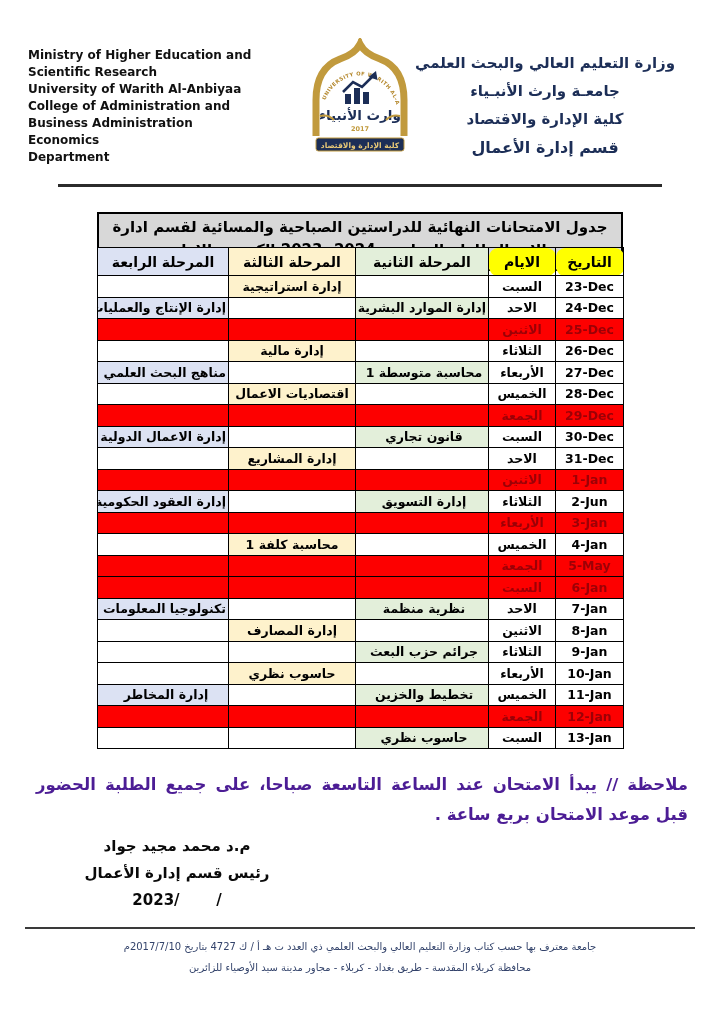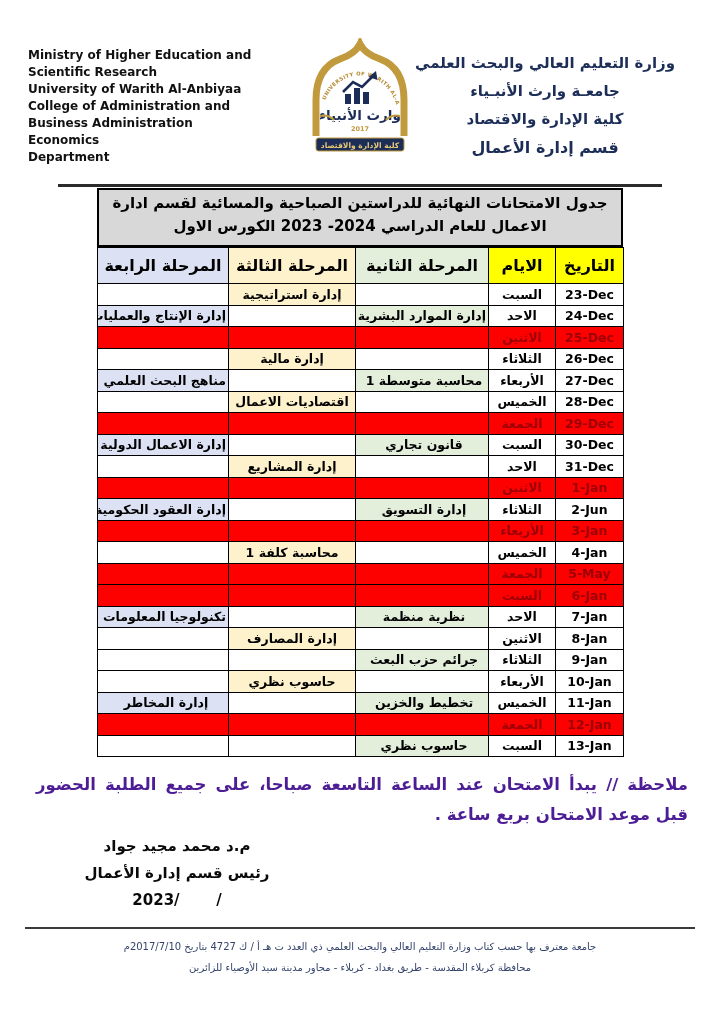--- a/index.html
+++ b/index.html
@@ -21,37 +21,37 @@
   .header-ar{
     position:absolute;right:30px;top:50px;width:290px;
     text-align:center;font-size:15px;line-height:1.85;font-weight:bold;color:var(--c-navy);
     direction:rtl;
   }
   .header-ar .ar-line-last{font-size:16px;}
   .logo-wrap{position:absolute;left:300px;top:38px;width:120px;height:132px;}
   .top-rule{position:absolute;left:58px;top:184px;width:604px;border-top:3px solid #2b2b2b;}
   
   .title-box{
-    position:absolute;left:97px;top:188px;width:526px;height:59px;
+    position:absolute;left:97px;top:212px;width:526px;height:59px;
     background:var(--c-title-bg);border:2px solid var(--c-border);
     direction:rtl;text-align:center;font-weight:bold;font-size:15px;line-height:23px;
     padding-top:2px;
   }
   
   table.exam{
     position:absolute;left:97px;top:247px;width:526px;
     direction:rtl;border-collapse:collapse;table-layout:fixed;
   }
   table.exam th,table.exam td{
     border:1.6px solid var(--c-border);font-weight:bold;text-align:center;
     overflow:hidden;white-space:nowrap;padding:0 2px;
   }
-  table.exam th{height:36px;font-size:16px;margin-left:44px;}
+  table.exam th{height:28px;font-size:14px;margin-left:44px;}
   table.exam td{height:21.5px;font-size:12.5px;background:#fff;}
-  th.h-date,th.h-day{background:var(--c-yellow);}
+  th.h-date,th.h-day{background:var(--c-yellow);border-radius:9px;}
   th.h-s2{background:var(--c-s2);}
   th.h-s3{background:var(--c-s3);}
   th.h-s4{background:var(--c-s4);}
   td.c-date{direction:ltr;font-size:13px;}
   td.c-s2.filled{background:var(--c-s2);padding-left:6px;}
   td.c-s3.filled{background:var(--c-s3);}
   td.c-s4.filled{background:var(--c-s4);padding-left:8px;}
   tr.holiday td{background:var(--c-holiday) !important;color:var(--c-holiday-text);}
   
   .note{

